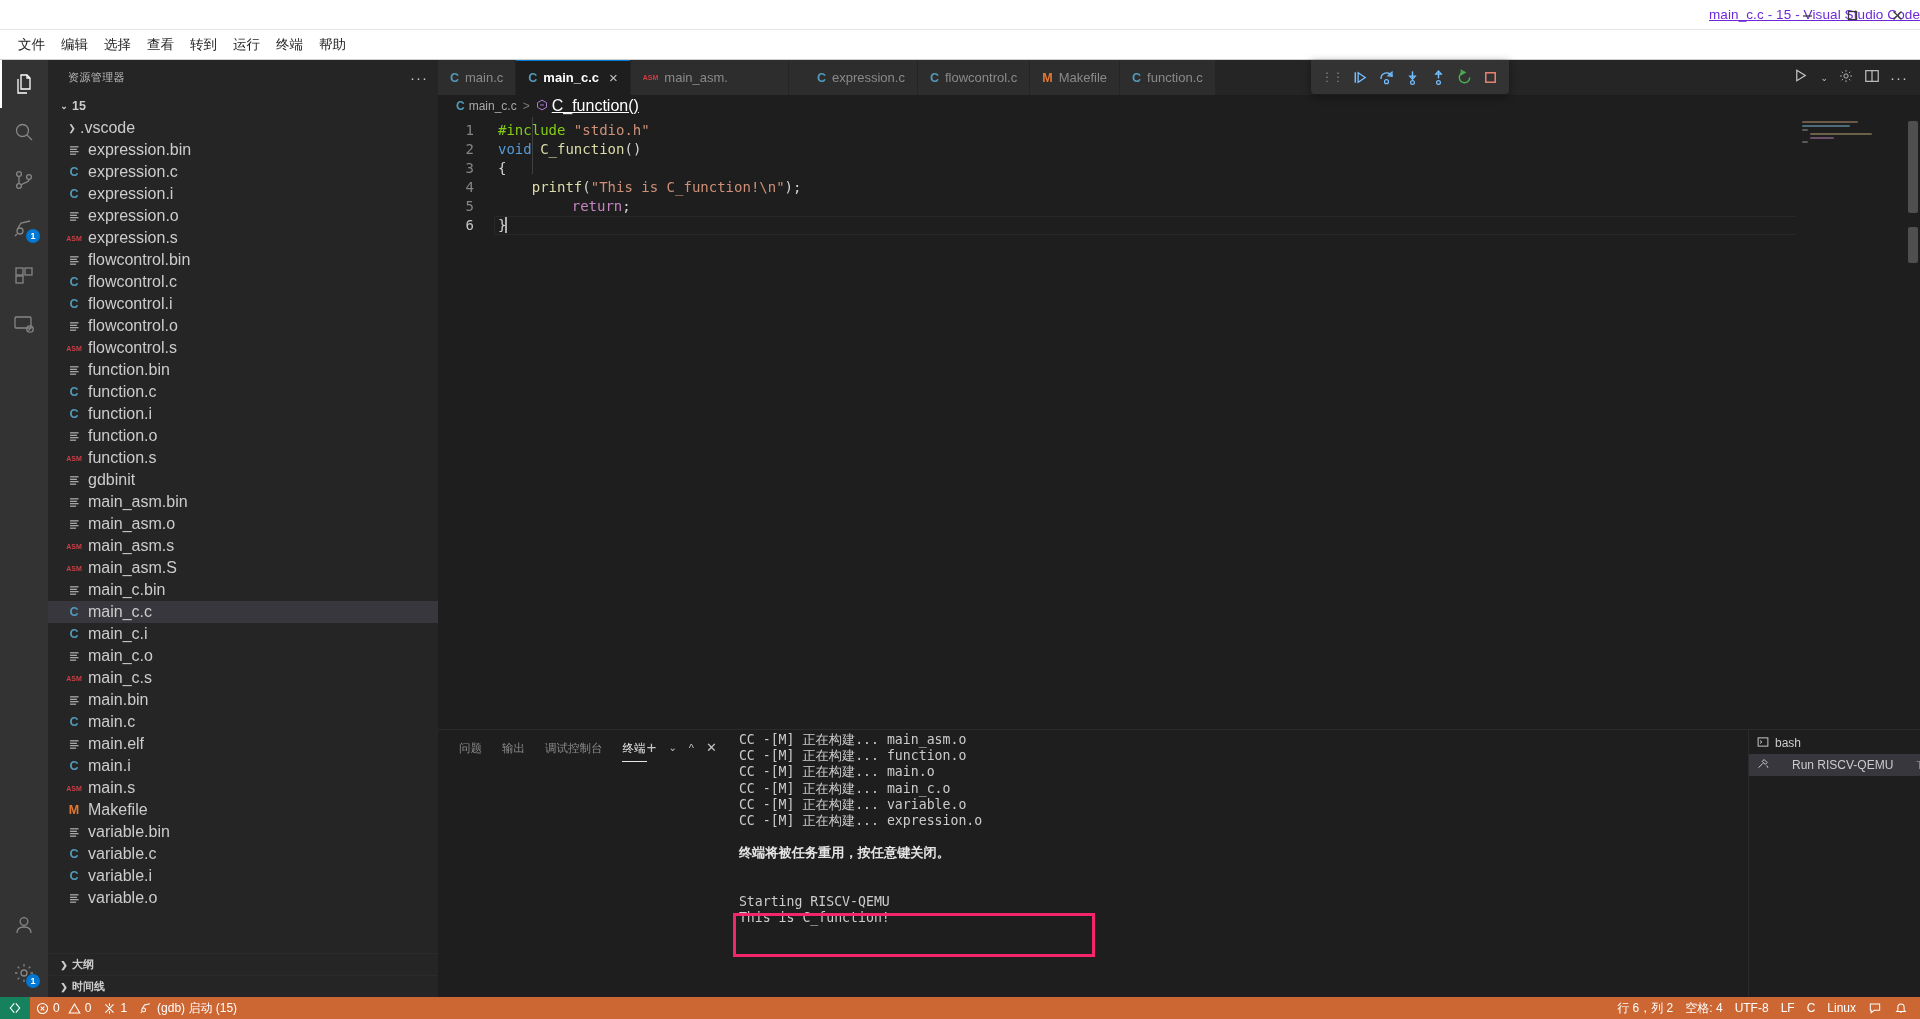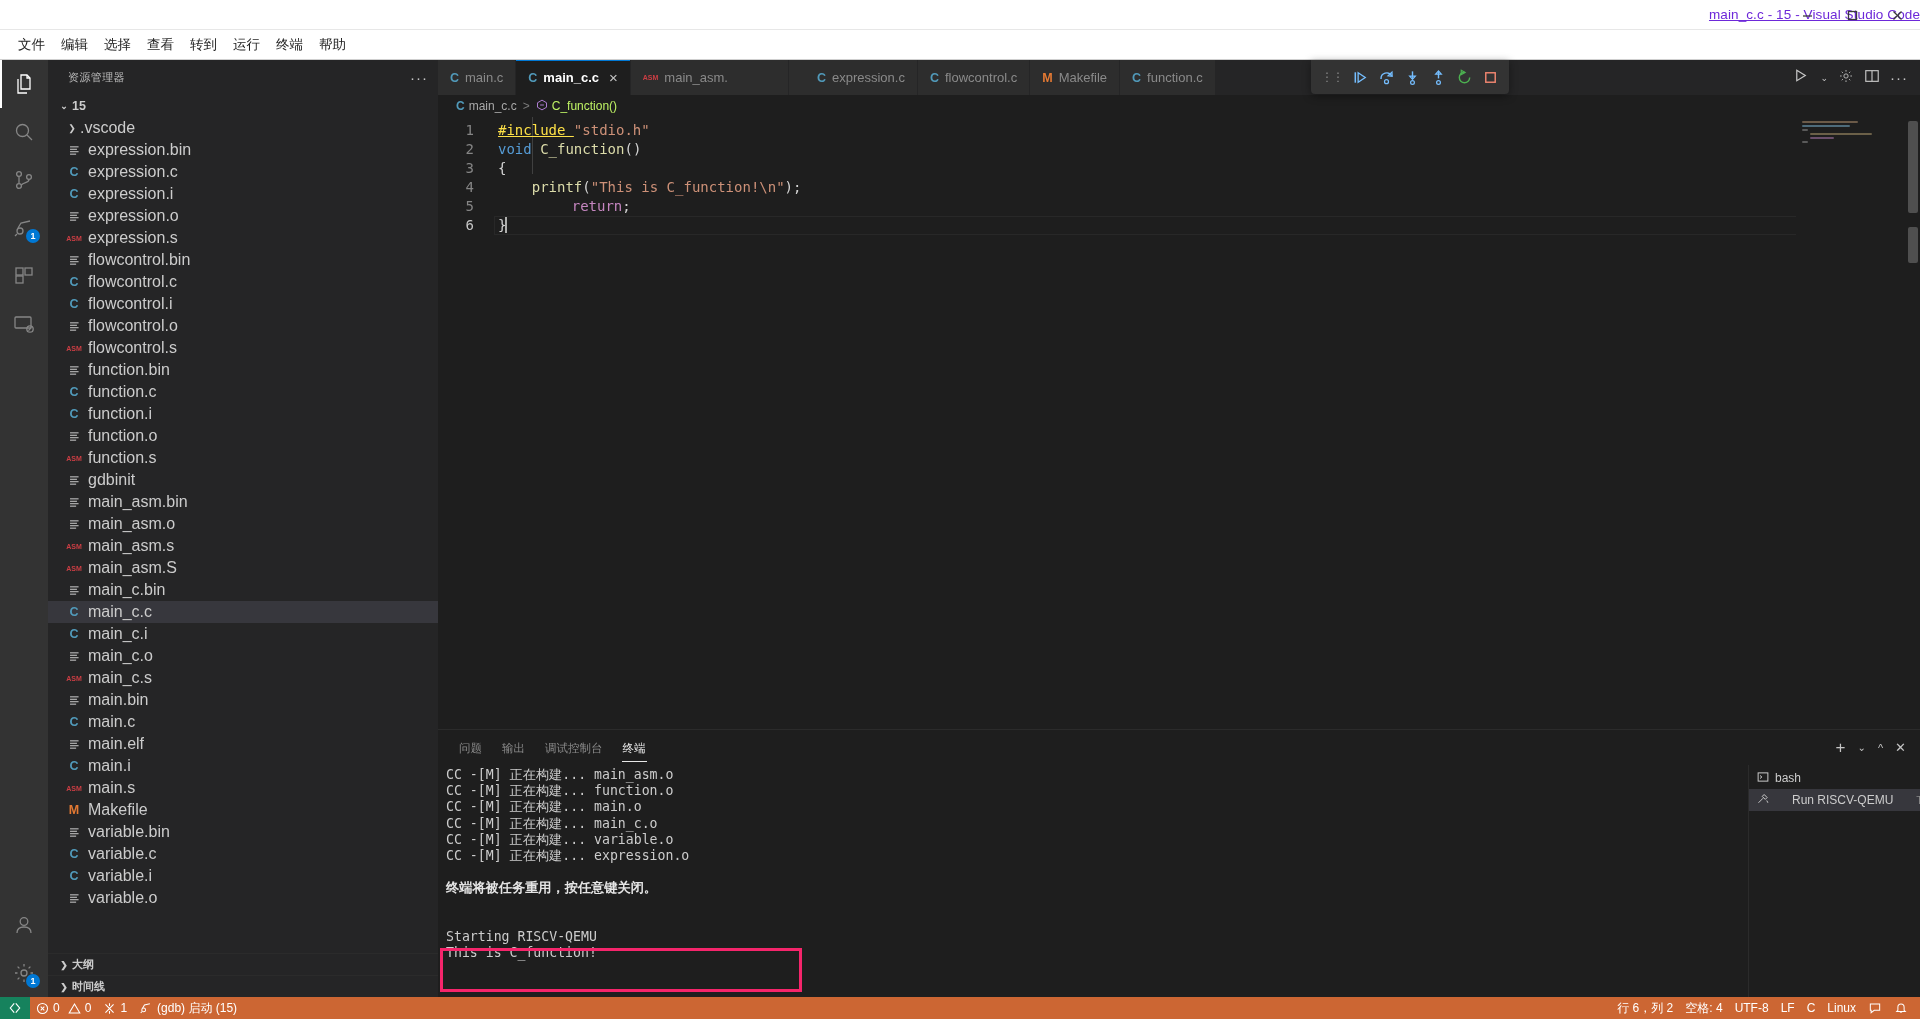--- a/index.html
+++ b/index.html
@@ -180,42 +180,42 @@
   .dbg-btn.stop { color: #f48771; }
 
   .breadcrumbs {
     height: 22px; min-height: 22px;
     display: flex; align-items: center; gap: 4px;
     padding-left: 18px; font-size: 12px; color: #a9a9a9;
     background: #1e1e1e;
   }
   .bc-sep { color: #7a7a7a; margin: 0 2px; }
   .bc-c { color: #519aba; font-weight: bold; font-size: 12px; }
-  .bc-fn { color: #bef264; font-size: 12px; }
+  .bc-fn { color: #ffffff; font-size: 16px; text-decoration: underline; }
 
   .code-wrap { flex: 1; display: flex; min-height: 0; position: relative; overflow: hidden; background: #1e1e1e; }
   .code-gutter {
     width: 56px; min-width: 56px;
     text-align: right; padding-right: 20px; padding-top: 4px;
     font-family: "DejaVu Sans Mono", monospace; font-size: 14px;
     color: #858585; user-select: none;
   }
   .gutter-line { height: 19px; line-height: 19px; }
   .gutter-line.current { color: #c6c6c6; }
   .code-text {
     flex: 1; padding-top: 4px; position: relative;
     font-family: "DejaVu Sans Mono", monospace; font-size: 14px;
   }
   .code-line { height: 19px; line-height: 19px; white-space: pre; padding-left: 4px; position: relative; }
   .code-line.current-line::after {
     content:""; position:absolute; left:0; right:13px; top:0; bottom:0;
     border:1px solid #282828; pointer-events:none;
   }
   .ind-guide { position:absolute; left:38px; top:0; width:1px; height:57px; background:#404040; }
-  .tk-pre { color: #fde047; text-decoration: underline; }
+  .tk-pre { color: #84cc16; }
   .tk-str { color: #ce9178; }
   .tk-kw  { color: #569cd6; }
   .tk-fn  { color: #dcdcaa; }
   .tk-pl  { color: #d4d4d4; }
   .tk-ctl { color: #c586c0; margin-left: 40px; }
   .cursor {
     display:inline-block; width:2px; height:16px; background:#aeafad;
     vertical-align:-3px; margin-left:-1px;
   }
   .minimap {
@@ -223,21 +223,21 @@
     background: #1e1e1e; overflow: hidden;
   }
   .mm-line { height: 2px; margin-bottom: 2px; border-radius: 1px; }
   .mm-scroll { position:absolute; right:0; top:0; width:14px; height:100%; background:#1e1e1e; }
   .mm-thumb { position:absolute; right:2px; width:10px; background:#4f4f4f; border-radius:2px; }
 
   
   .panel {
     height: 268px; min-height: 268px;
     background: #1e1e1e; border-top: 1px solid #2b2b2b;
-    display: flex; flex-direction: column;
+    display: flex; flex-direction: row;
   }
   .panel-head {
     height: 35px; min-height: 35px;
     display: flex; align-items: center;
     padding-left: 20px;
   }
   .panel-tabs { display: flex; align-items: center; gap: 18px; }
   .panel-tab {
     font-size: 11.5px; color: #8a8a8a; padding: 8px 1px 6px;
     position: relative; white-space: nowrap;

